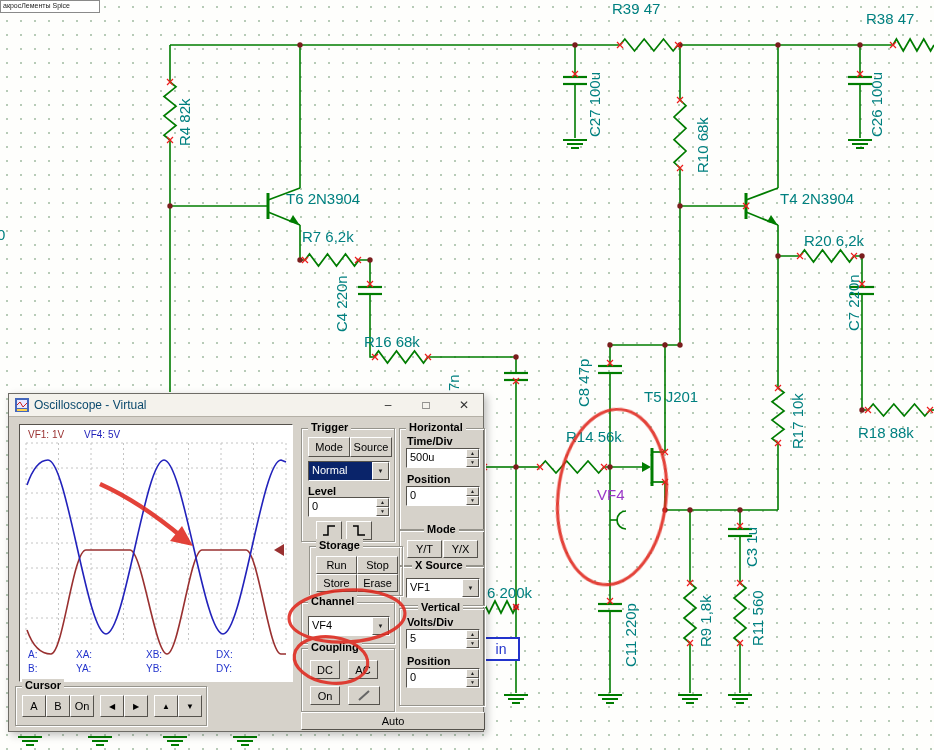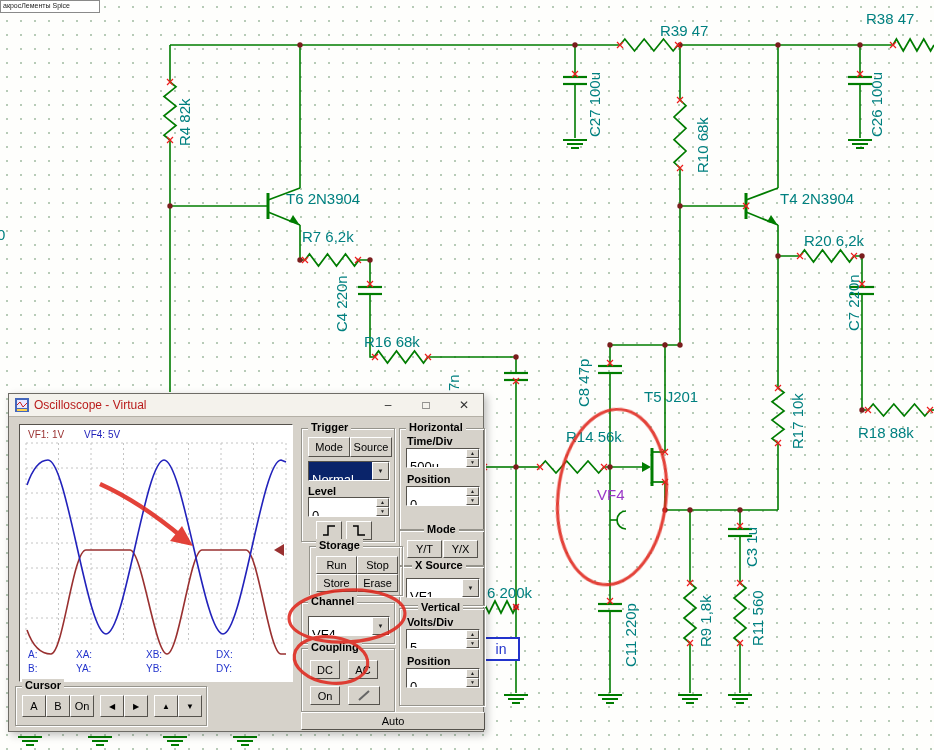--- a/index.html
+++ b/index.html
@@ -16,33 +16,33 @@
     border:1px solid #8a8a8a;font-size:7px;line-height:10px;padding-left:2px;color:#222;
     overflow:hidden;z-index:6;white-space:nowrap;}
   #in-box{position:absolute;left:482px;top:610px;width:34px;height:20px;z-index:2;
     border:2px solid var(--netblue);color:var(--netblue);font-size:14px;background:#fff;
     display:flex;align-items:center;justify-content:center;margin-top:27px;}
   
   #osc{position:absolute;left:8px;top:393px;width:474px;height:337px;background:#d6d2ca;
     border:1px solid #6e6c66;box-shadow:3px 3px 8px rgba(0,0,0,.25);z-index:10;font-size:11px;}
   .titlebar{position:absolute;left:0;top:0;right:0;height:22px;background:#f4f2ec;
     border-bottom:1px solid #b4b0a6;display:flex;align-items:center;}
-  .title{font-size:12px;margin-left:5px;color:#b91c1c;}
+  .title{font-size:12px;margin-left:5px;color:#0c4a6e;}
   .winbtns{margin-left:auto;display:flex;}
   .winbtn{width:38px;text-align:center;line-height:21px;font-size:12px;color:#333;}
   .group{position:absolute;border:1px solid #96948c;box-shadow:inset 1px 1px 0 #fff,1px 1px 0 #fff;}
   .group-label{position:absolute;top:-8px;left:6px;background:#d6d2ca;padding:0 3px;
     font-weight:bold;font-size:11px;white-space:nowrap;}
   .blabel{position:absolute;font-weight:bold;font-size:11px;white-space:nowrap;}
   .btn{position:absolute;background:#d6d2ca;border-top:1px solid #fff;border-left:1px solid #fff;
     border-right:1px solid #55524c;border-bottom:1px solid #55524c;font-size:11px;color:#000;
     display:flex;align-items:center;justify-content:center;cursor:default;}
   .spinner,.combo{position:absolute;display:flex;background:#fff;border-top:1px solid #55524c;
     border-left:1px solid #55524c;border-right:1px solid #fff;border-bottom:1px solid #fff;}
-  .spin-field,.combo-field{flex:1;font-size:13px;padding:10px 0 0 3px;overflow:hidden;white-space:nowrap;}
+  .spin-field,.combo-field{flex:1;font-size:11px;padding:2px 0 0 3px;overflow:hidden;white-space:nowrap;}
   .combo-field.sel{background:var(--selblue);color:#fff;}
   .spin-col{width:13px;display:flex;flex-direction:column;}
   .spin-b{flex:1;background:#d6d2ca;border-top:1px solid #fff;border-left:1px solid #fff;
     border-right:1px solid #55524c;border-bottom:1px solid #55524c;font-size:5px;line-height:7px;
     text-align:center;color:#222;}
   .combo-btn{width:15px;background:#d6d2ca;border-top:1px solid #fff;border-left:1px solid #fff;
     border-right:1px solid #55524c;border-bottom:1px solid #55524c;font-size:6px;text-align:center;
     line-height:16px;color:#222;}
   .scope{position:absolute;left:10px;top:30px;width:272px;height:256px;background:#fff;
     border-top:1px solid #55524c;border-left:1px solid #55524c;border-right:1px solid #fff;
@@ -309,21 +309,21 @@
       </g>
     </svg>
 
   <div id="schematic-labels">
       <div class="slabel rot" style="left: 176px; top: 146px;">R4 82k</div>
       <div class="slabel" style="left: 286px; top: 190px;">T6 2N3904</div>
       <div class="slabel" style="left: 302px; top: 228px;">R7 6,2k</div>
       <div class="slabel rot" style="left: 333px; top: 332px;">C4 220n</div>
       <div class="slabel" style="left: 364px; top: 333px;">R16 68k</div>
       <div class="slabel" style="left: 22px; top: 379px; margin-top: 22px;">C2 1u</div>
-      <div class="slabel" style="left: 612px; top: 22px; margin-left: 48px;">R39 47</div>
+      <div class="slabel" style="left: 612px; top: 0;">R39 47</div>
       <div class="slabel" style="left: 866px; top: 10px;">R38 47</div>
       <div class="slabel rot" style="left: 586px; top: 137px;">C27 100u</div>
       <div class="slabel rot" style="left: 868px; top: 137px;">C26 100u</div>
       <div class="slabel rot" style="left: 694px; top: 173px;">R10 68k</div>
       <div class="slabel" style="left: 780px; top: 190px;">T4 2N3904</div>
       <div class="slabel" style="left: 804px; top: 232px;">R20 6,2k</div>
       <div class="slabel rot" style="left: 845px; top: 331px;">C7 220n</div>
       <div class="slabel rot" style="left: 789px; top: 449px;">R17 10k</div>
       <div class="slabel" style="left: 858px; top: 424px;">R18 88k</div>
       <div class="slabel rot" style="left: 575px; top: 407px;">C8 47p</div>

